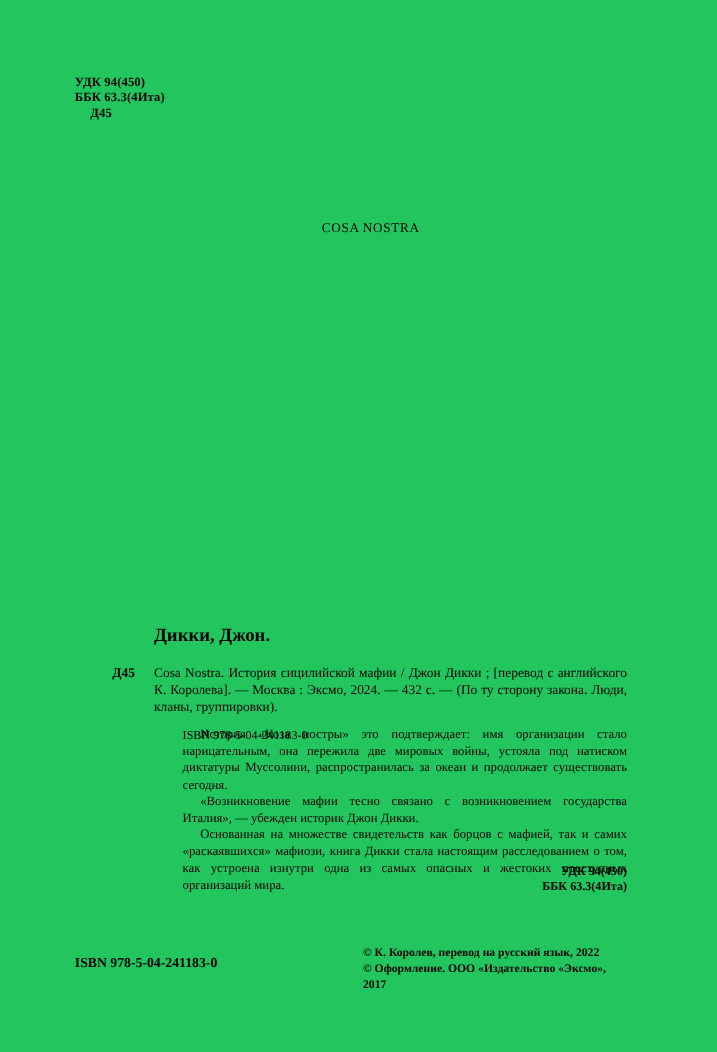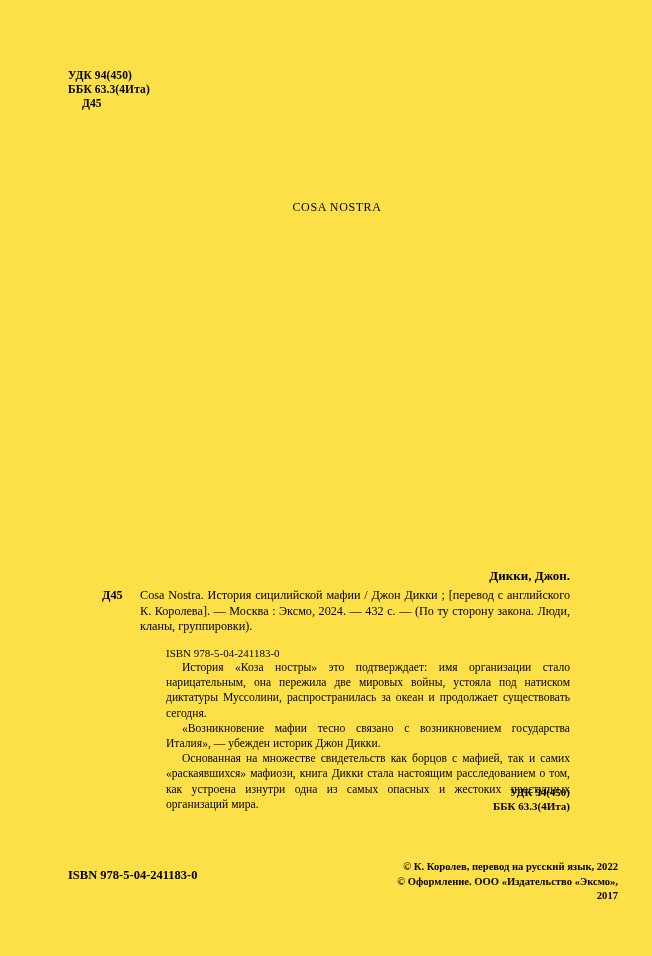--- a/index.html
+++ b/index.html
@@ -14,21 +14,21 @@
     color: #000000;
     position: relative;
     overflow: hidden;
   }
   .page {
     position: absolute;
     left: 0;
     top: 0;
     width: 652px;
     height: 956px;
-    background: #fde047;
+    background: #22c55e;
   }
 
   
   .udk-block {
     position: absolute;
     left: 68px;
     top: 68px;
     font-size: 11.5px;
     line-height: 14px;
     font-weight: bold;
@@ -56,24 +56,23 @@
   }
 
   
   .cip {
     position: absolute;
     left: 140px;
     top: 568px;
     width: 430px;
   }
   .cip-author {
-    font-size: 13px;
+    font-size: 17px;
     font-weight: bold;
-    margin-bottom: 4px;
-    text-align: right;
+    margin-bottom: 16px;
   }
   .cip-body {
     position: relative;
     font-size: 12.2px;
     line-height: 15.6px;
     text-align: justify;
   }
   .cip-index {
     position: absolute;
     left: -38px;
@@ -120,25 +119,24 @@
     left: 68px;
     top: 868px;
     font-size: 12.5px;
     font-weight: bold;
   }
   .footer-rights {
     position: absolute;
     left: 330px;
     top: 860px;
     width: 240px;
-    text-align: right;
+    text-align: left;
     font-size: 10.6px;
     font-weight: bold;
     line-height: 14.5px;
-    margin-left: 48px;
   }
 </style>
 </head>
 <body>
 
 <div class="page">
 
   <div class="udk-block">
     <div>УДК 94(450)</div>
     <div>ББК 63.3(4Ита)</div>

